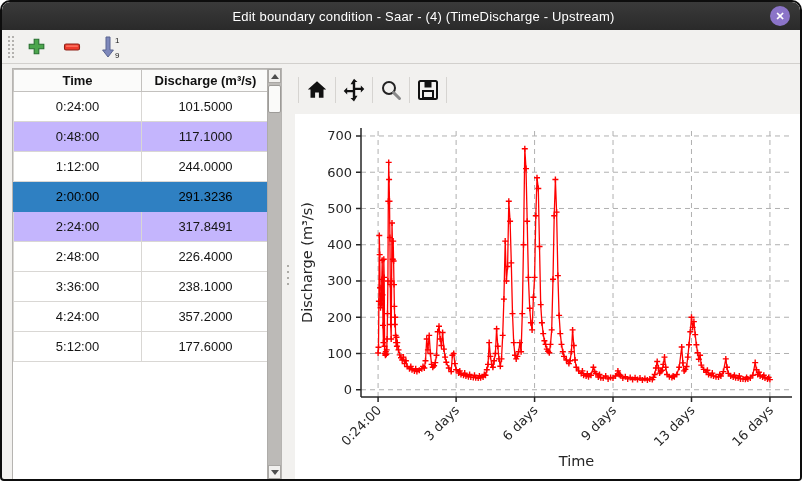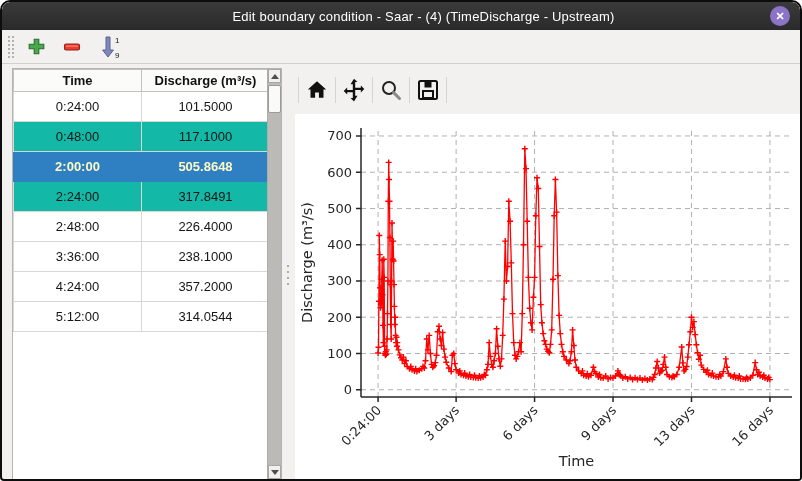--- a/index.html
+++ b/index.html
@@ -21,22 +21,22 @@
           border:1px solid transparent;border-radius:3px;cursor:pointer;}
   
   .content{position:absolute;left:0;top:63px;right:0;bottom:0;background:#f2f1ef;margin-left:8px;}
   .left-panel{position:absolute;left:2px;top:3px;width:270px;bottom:0;background:#ffffff;
               border:1px solid #b6b4b1;border-bottom:none;}
   table.datatable{border-collapse:collapse;width:255px;table-layout:fixed;}
   table.datatable th{width:128px;height:22px;background:#fbfbfa;border:1px solid #c3c1be;
         font-size:13px;font-weight:bold;text-align:center;padding:0;color:#111;}
   table.datatable td{width:128px;height:30px;border:1px solid #d9d7d4;font-size:13px;
         text-align:center;padding:0;color:#161616;background:#ffffff;}
-  table.datatable tr.alt td{background:#14b8a6;}
-  table.datatable tr.selected td{background:#2f80c2;color:#fef9c3;border-color:#2f80c2;font-weight:bold;}
+  table.datatable tr.alt td{background:#c4b5fd;}
+  table.datatable tr.selected td{background:#2f80c2;color:#000000;border-color:#2f80c2;}
   .vscroll{position:absolute;right:0;top:0;width:14px;bottom:0;background:#bcbab7;border-left:1px solid #aeaca9;}
   .vscroll .btn{position:absolute;left:0;width:13px;height:14px;background:#f1f0ee;border:1px solid #a9a7a4;
         display:flex;align-items:center;justify-content:center;cursor:pointer;}
   .vscroll .btn.up{top:0;} .vscroll .btn.down{bottom:0;}
   .tri-up{width:0;height:0;border-left:4px solid transparent;border-right:4px solid transparent;border-bottom:5px solid #4d4d4d;}
   .tri-down{width:0;height:0;border-left:4px solid transparent;border-right:4px solid transparent;border-top:5px solid #4d4d4d;}
   .vscroll .thumb{position:absolute;left:0;top:16px;width:13px;height:28px;background:#fafaf9;
         border:1px solid #9d9b98;border-radius:2px;cursor:grab;}
   .splitter{position:absolute;left:272px;top:0;width:13px;bottom:0;cursor:col-resize;}
   .splitter .dots{position:absolute;left:5px;top:200px;display:flex;flex-direction:column;gap:4px;}
@@ -94,43 +94,47 @@
         </thead>
         <tbody id="table-body">
             <tr>
               <td>0:24:00</td>
               <td>101.5000</td>
             </tr>
             <tr class="alt">
               <td>0:48:00</td>
               <td>117.1000</td>
             </tr>
+            <tr>
+              <td>1:12:00</td>
+              <td>244.0000</td>
+            </tr>
             <tr class="selected">
               <td>2:00:00</td>
-              <td>505.8648</td>
+              <td>291.3236</td>
             </tr>
             <tr class="alt">
               <td>2:24:00</td>
               <td>317.8491</td>
             </tr>
             <tr>
               <td>2:48:00</td>
               <td>226.4000</td>
             </tr>
             <tr>
               <td>3:36:00</td>
               <td>238.1000</td>
             </tr>
             <tr>
               <td>4:24:00</td>
               <td>357.2000</td>
             </tr>
             <tr>
               <td>5:12:00</td>
-              <td>314.0544</td>
+              <td>177.6000</td>
             </tr>
           </tbody>
       </table>
       <div class="vscroll">
         <div class="btn up">
             <i class="tri-up"></i>
           </div>
         <div class="thumb"></div>
         <div class="btn down">
             <i class="tri-down"></i>

